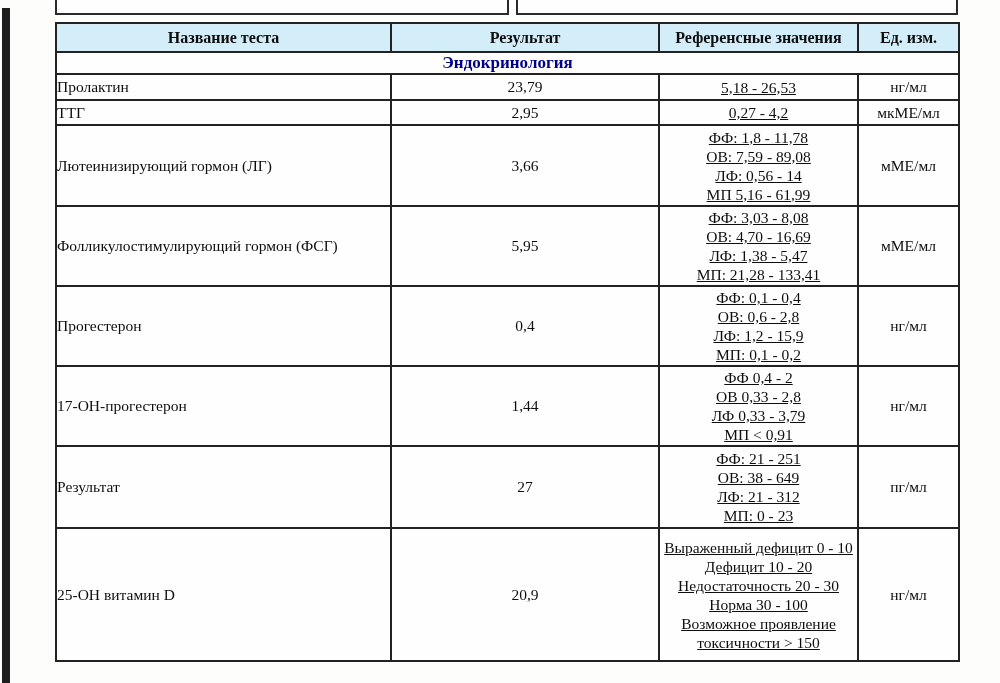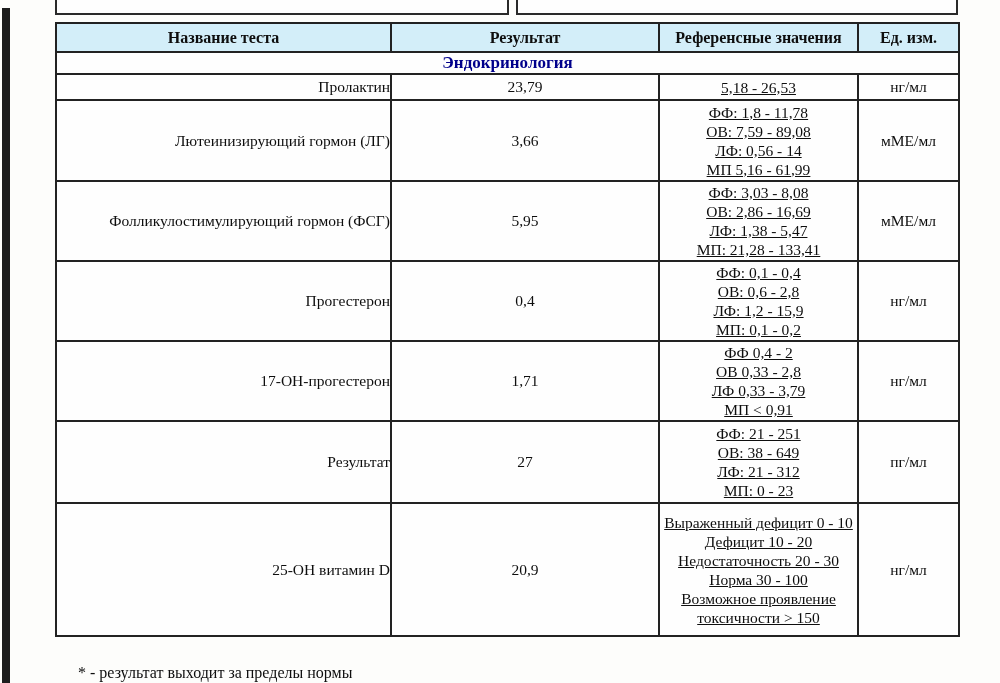--- a/index.html
+++ b/index.html
@@ -61,21 +61,21 @@
   }
   tr.section-row td {
     text-align: center;
     font-weight: bold;
     font-size: 17px;
     color: var(--section-color, #00008b);
     height: 20px;
     border-radius: 8px;
   }
   td.cell-name {
-    text-align: right;
+    text-align: left;
     padding-left: 3px;
     padding-right: 4px;
   }
   td.cell-result,
   td.cell-units {
     text-align: center;
   }
   td.cell-reference {
     text-align: center;
     padding: 2px 6px;
@@ -123,56 +123,64 @@
       </tr>
 
     <tr style="height: 26px;">
           <td class="cell-name">Пролактин</td>
           <td class="cell-result">23,79</td>
           <td class="cell-reference">
             <div class="ref-line">5,18 - 26,53</div>
           </td>
           <td class="cell-units">нг/мл</td>
         </tr>
+        <tr style="height: 25px;">
+          <td class="cell-name">ТТГ</td>
+          <td class="cell-result">2,95</td>
+          <td class="cell-reference">
+            <div class="ref-line">0,27 - 4,2</div>
+          </td>
+          <td class="cell-units">мкМЕ/мл</td>
+        </tr>
         <tr style="height: 81px;">
           <td class="cell-name">Лютеинизирующий гормон (ЛГ)</td>
           <td class="cell-result">3,66</td>
           <td class="cell-reference">
             <div class="ref-line">ФФ: 1,8 - 11,78</div>
             <div class="ref-line">ОВ: 7,59 - 89,08</div>
             <div class="ref-line">ЛФ: 0,56 - 14</div>
             <div class="ref-line">МП 5,16 - 61,99</div>
           </td>
           <td class="cell-units">мМЕ/мл</td>
         </tr>
         <tr style="height: 80px;">
           <td class="cell-name">Фолликулостимулирующий гормон (ФСГ)</td>
           <td class="cell-result">5,95</td>
           <td class="cell-reference">
             <div class="ref-line">ФФ: 3,03 - 8,08</div>
-            <div class="ref-line">ОВ: 2,86 - 16,69</div>
+            <div class="ref-line">ОВ: 4,70 - 16,69</div>
             <div class="ref-line">ЛФ: 1,38 - 5,47</div>
             <div class="ref-line">МП: 21,28 - 133,41</div>
           </td>
           <td class="cell-units">мМЕ/мл</td>
         </tr>
         <tr style="height: 80px;">
           <td class="cell-name">Прогестерон</td>
           <td class="cell-result">0,4</td>
           <td class="cell-reference">
             <div class="ref-line">ФФ: 0,1 - 0,4</div>
             <div class="ref-line">ОВ: 0,6 - 2,8</div>
             <div class="ref-line">ЛФ: 1,2 - 15,9</div>
             <div class="ref-line">МП: 0,1 - 0,2</div>
           </td>
           <td class="cell-units">нг/мл</td>
         </tr>
         <tr style="height: 80px;">
           <td class="cell-name">17-ОН-прогестерон</td>
-          <td class="cell-result">1,71</td>
+          <td class="cell-result">1,44</td>
           <td class="cell-reference">
             <div class="ref-line">ФФ 0,4 - 2</div>
             <div class="ref-line">ОВ 0,33 - 2,8</div>
             <div class="ref-line">ЛФ 0,33 - 3,79</div>
             <div class="ref-line">МП &lt; 0,91</div>
           </td>
           <td class="cell-units">нг/мл</td>
         </tr>
         <tr style="height: 82px;">
           <td class="cell-name">Результат</td>
@@ -193,15 +201,14 @@
             <div class="ref-line">Дефицит 10 - 20</div>
             <div class="ref-line">Недостаточность 20 - 30</div>
             <div class="ref-line">Норма 30 - 100</div>
             <div class="ref-line">Возможное проявление токсичности &gt; 150</div>
           </td>
           <td class="cell-units">нг/мл</td>
         </tr>
       </tbody>
   </table>
 
-  <div class="footnote">* - результат выходит за пределы нормы</div>
 
 </div>
 
 </body></html>

